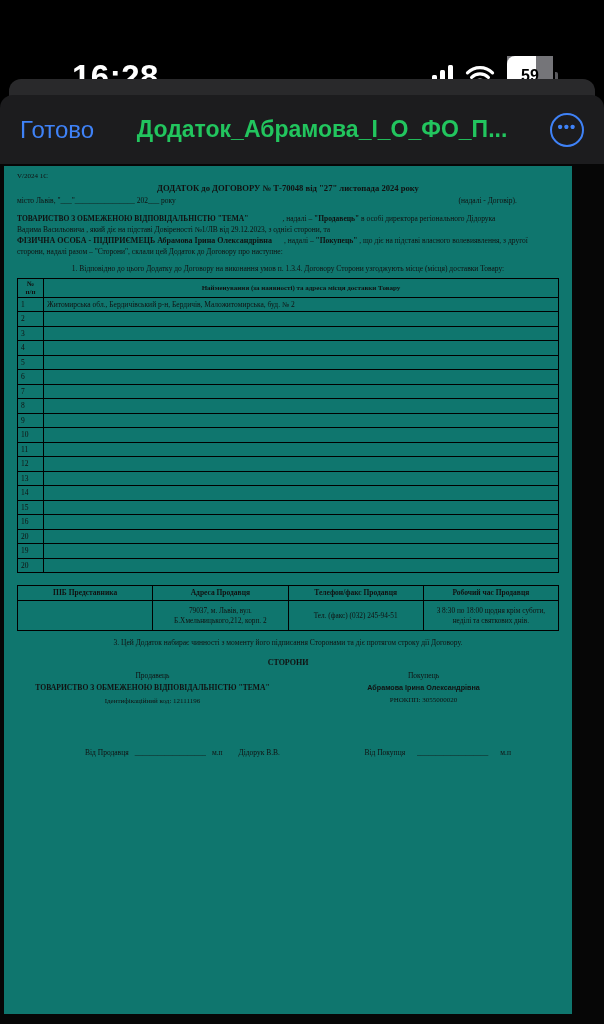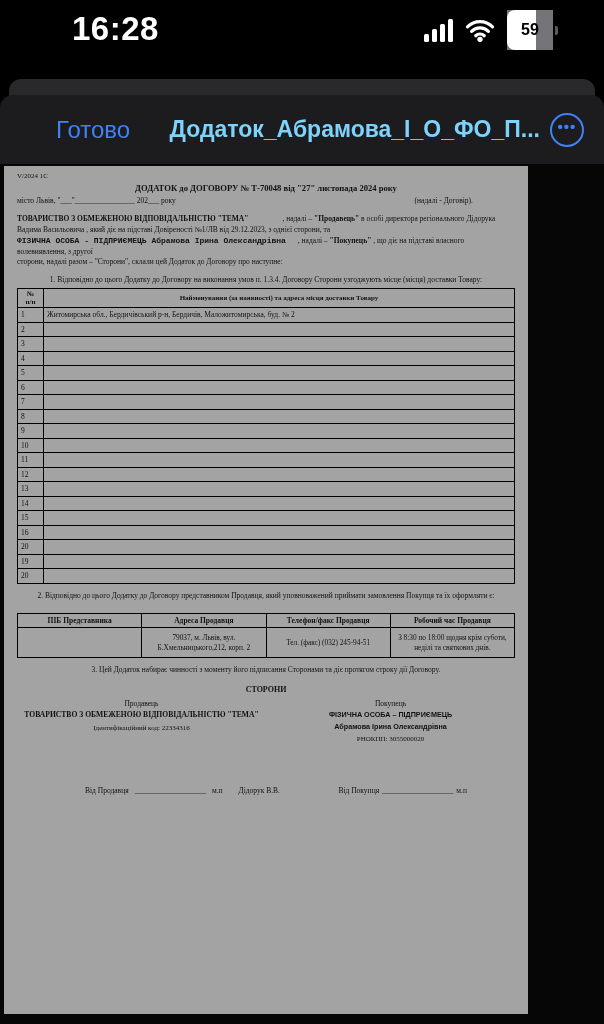--- a/index.html
+++ b/index.html
@@ -2,21 +2,21 @@
 <html><head>
 <meta charset="utf-8">
 <style>
   * { margin:0; padding:0; box-sizing:border-box; }
   html,body { width:604px; height:1024px; background:#000; overflow:hidden;
               font-family:"Liberation Serif", serif; }
   .screen { position:relative; width:604px; height:1024px; background:#000; }
 
   
   .status-bar { position:absolute; top:0; left:0; right:0; height:96px;
-    display:flex; align-items:flex-start; justify-content:space-between;
+    display:flex; align-items:flex-end; justify-content:space-between;
     padding:10px 46px 0 72px; color:#fff; font-family:"Liberation Sans", sans-serif; }
   .time { font-size:33px; font-weight:700; letter-spacing:.5px; }
   .status-icons { display:flex; align-items:center; gap:11px; }
   .signal { display:flex; align-items:flex-end; gap:2.5px; height:23px; }
   .signal i { display:block; width:5.5px; background:#fff; border-radius:1.5px; }
   .signal i:nth-child(1){height:8px}.signal i:nth-child(2){height:13px}
   .signal i:nth-child(3){height:18px}.signal i:nth-child(4){height:23px}
   .wifi-svg { display:block; }
   .battery { position:relative; width:46px; height:40px; border-radius:0;
     background:#757579; overflow:hidden; }
@@ -27,43 +27,43 @@
   .battery-nub { width:3px; height:9px; background:#5a5a5e;
     border-radius:0 2px 2px 0; margin-left:-9px; }
 
   
   .sheet-hint { position:absolute; top:79px; left:9px; right:9px; height:26px;
     background:#29292b; border-radius:12px 12px 0 0; }
   .nav-bar { position:absolute; top:95px; left:0; right:0; height:69px;
     background:#1c1c1e; border-radius:13px 13px 0 0; display:flex;
     align-items:center; padding:0 20px; font-family:"Liberation Sans", sans-serif; }
   .done-btn { background:none; border:none; color:#3f82f7; font-size:24px;
-    font-family:"Liberation Sans", sans-serif; cursor:pointer;margin-left:36px; }
-  .nav-title { flex:1; text-align:right; color:#7dd3fc; font-size:23px;
+    font-family:"Liberation Sans", sans-serif; cursor:pointer; }
+  .nav-title { flex:1; text-align:center; color:#22c55e; font-size:23px;
     font-weight:700; white-space:nowrap; overflow:hidden; padding:0 10px; }
   .more-btn { width:34px; height:34px; min-width:34px; border:2.5px solid #3f82f7;
     border-radius:50%; background:none; color:#3f82f7; display:flex;
     align-items:center; justify-content:center; cursor:pointer; }
   .more-btn span { font-size:15px; letter-spacing:1px; line-height:0;
     margin-top:-6px; font-weight:700; }
 
   
   .doc-viewport { position:absolute; top:164px; left:0; right:0; bottom:0;
     background:#060606; }
-  .page { position:absolute; left:4px; top:2px; width:524px; height:848px;
-    background:#a3a3a3; color:#111; padding:6px 13px; font-size:7.5px; line-height:1.3; }
+  .page { position:absolute; left:4px; top:2px; width:568px; height:848px;
+    background:#0f766e; color:#111; padding:6px 13px; font-size:7.5px; line-height:1.3; }
 
   .doc-version { font-size:7px; }
   .doc-title { text-align:center; font-weight:bold; font-size:8.6px; margin-top:2px; }
   .city-row { display:flex; justify-content:space-between; margin-top:2px; }
   .city-row .hereafter { margin-right:42px; }
 
   .party-par { margin-top:8px; line-height:1.4; }
   .b { font-weight:bold; }
-  .sansb { font-family:Liberation Mono, monospace; font-weight:bold; font-size:8px; }
+  .sansb { font-family:Liberation Serif, serif; font-weight:bold; font-size:8px; }
   .gap-l { margin-left:34px; }
   .gap-s { margin-left:12px; }
 
   .clause { text-align:center; margin-top:7px; }
 
   table { width:100%; border-collapse:collapse; table-layout:fixed; }
   td, th { border:1px solid #000; font-size:7.5px; vertical-align:middle; }
   .delivery-table { margin-top:4px; }
   .delivery-table th { font-weight:bold; text-align:center; padding:1px 0;
     font-size:7px; line-height:1.15; }
@@ -79,21 +79,21 @@
   .parties { display:flex; margin-top:3px; }
   .party-col { width:50%; text-align:center; }
   .party-role { font-size:7.5px; }
   .party-name { font-weight:bold; font-size:7.6px; margin-top:2px; }
   .party-id { font-size:7px; margin-top:4px; }
   .party-name-sans { font-family:"Liberation Sans", sans-serif; font-weight:bold;
     font-size:7.2px; margin-top:2px; }
 
   .sign-row { display:flex; margin-top:42px; padding-left:36px; }
   .sign-left { display:flex; gap:6px; align-items:baseline;padding-left:32px; }
-  .sign-right { margin-left:auto; margin-right:48px; display:flex; gap:3px;
+  .sign-right { margin-left:auto; margin-right:48px; display:flex; gap:12px;
     align-items:baseline; }
   .signer { margin-left:10px; }
 </style>
 </head>
 <body>
 
 <div class="screen">
 
   <div class="status-bar">
     <span class="time">16:28</span>
@@ -239,21 +239,20 @@
               <td class="num">19</td>
               <td class="val"></td>
             </tr>
             <tr>
               <td class="num">20</td>
               <td class="val"></td>
             </tr>
           </tbody>
       </table>
 
-      <div class="clause">2. Відповідно до цього Додатку до Договору представником Продавця, який уповноважений приймати замовлення Покупця та їх оформляти є:</div>
 
       <table class="rep-table">
         <thead>
           <tr>
             <th>ПІБ Представника</th>
             <th>Адреса Продавця</th>
             <th>Телефон/факс Продавця</th>
             <th>Робочий час Продавця</th>
           </tr>
         </thead>
@@ -267,25 +266,24 @@
         </tbody>
       </table>
 
       <div class="clause">3. Цей Додаток набирає чинності з моменту його підписання Сторонами та діє протягом строку дії Договору.</div>
 
       <div class="storony">СТОРОНИ</div>
       <div class="parties">
         <div class="party-col">
           <div class="party-role">Продавець</div>
           <div class="party-name">ТОВАРИСТВО З ОБМЕЖЕНОЮ ВІДПОВІДАЛЬНІСТЮ  "ТЕМА"</div>
-          <div class="party-id">Ідентифікаційний код: 22334316</div>
+          <div class="party-id">Ідентифікаційний код: 12111196</div>
         </div>
         <div class="party-col">
           <div class="party-role">Покупець</div>
-          <div class="party-name-sans">ФІЗИЧНА ОСОБА – ПІДПРИЄМЕЦЬ</div>
           <div class="party-name-sans">Абрамова Ірина Олександрівна</div>
           <div class="party-id">РНОКПП: 3055000020</div>
         </div>
       </div>
 
       <div class="sign-row">
         <div class="sign-left">
           <span>Від Продавця</span>
           <span>___________________</span>
           <span>м.п</span>

